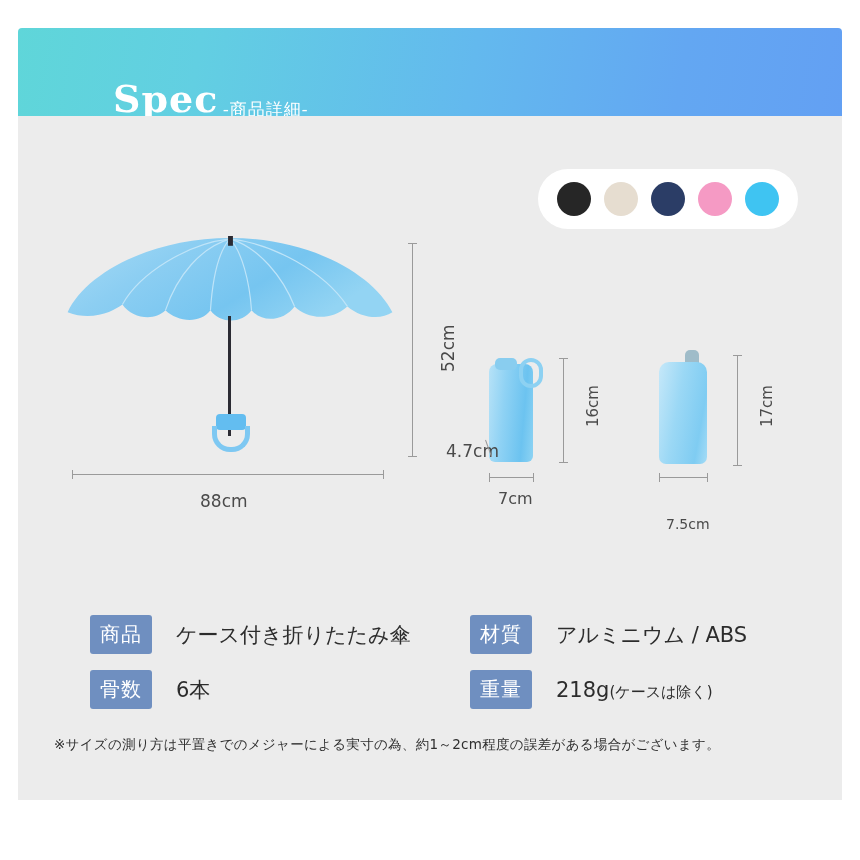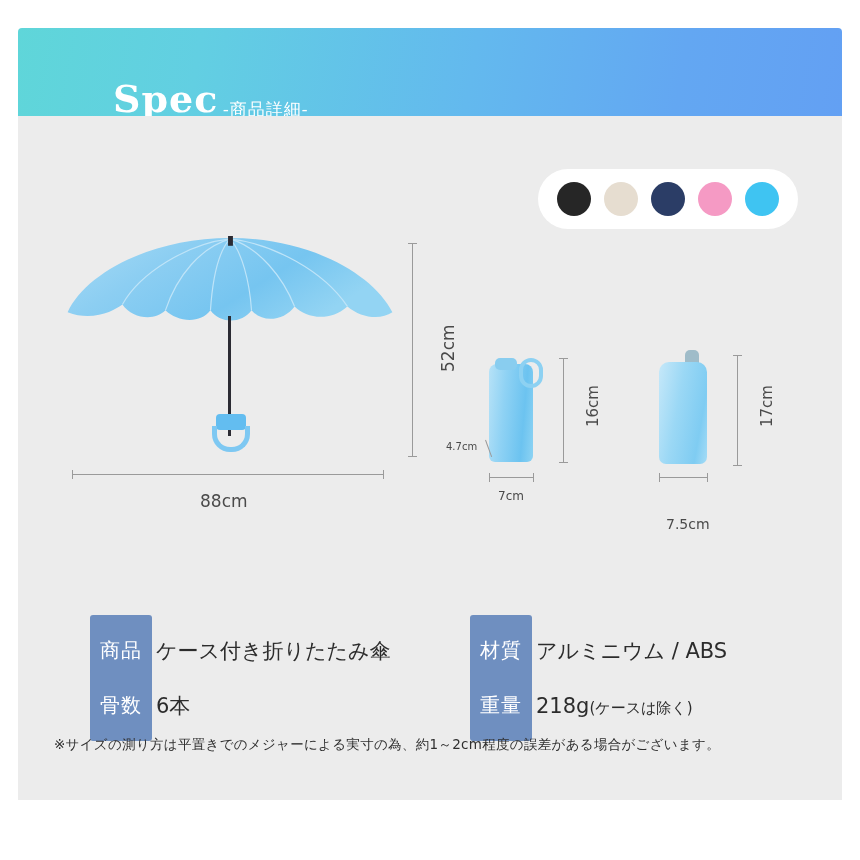--- a/index.html
+++ b/index.html
@@ -94,24 +94,24 @@
   .pouch-tab{
     position:absolute;left:26px;top:2px;width:14px;height:22px;
     background:#9fbcc9;border-radius:5px;
   }
 
   
   .spec-row{position:absolute;display:flex;align-items:center;}
   .spec-key{
     background:#6f8fc0;color:#ffffff;
     font-family:"DejaVu Sans", sans-serif;font-size:20px;
-    padding:22px 10px;border-radius:3px;letter-spacing:1px;
+    padding:6px 10px;border-radius:3px;letter-spacing:1px;
   }
   .spec-val{
-    margin-left:4px;color:#2c2c2c;
+    margin-left:24px;color:#2c2c2c;
     font-family:"DejaVu Sans", sans-serif;font-size:21px;
   }
   .spec-val .small{font-size:15px;}
 
   
   .note{
     position:absolute;left:54px;top:736px;width:760px;
     font-family:"DejaVu Sans", sans-serif;font-size:13.5px;color:#2f2f2f;
     letter-spacing:0.3px;
   }
@@ -182,23 +182,23 @@
   </div>
 
   <div class="dim-line-v" style="left:563px;top:358px;height:104px;"></div>
   <div class="cap-v" style="left:559px;top:358px;"></div>
   <div class="cap-v" style="left:559px;top:462px;"></div>
   <div class="dim-label rot" style="left:584px;top:427px;font-size:15px;">16cm</div>
 
   <div class="dim-line-h" style="left:489px;top:477px;width:44px;"></div>
   <div class="cap-h" style="left:489px;top:473px;"></div>
   <div class="cap-h" style="left:533px;top:473px;"></div>
-  <div class="dim-label" style="left:498px;top:489px;font-size:12px;">7cm</div>
-
-  <div class="dim-label" style="left:446px;top:441px;font-size:10px;">4.7cm</div>
+  <div class="dim-label" style="left:498px;top:489px;font-size:16px;">7cm</div>
+
+  <div class="dim-label" style="left:446px;top:441px;font-size:17px;">4.7cm</div>
   <div style="position:absolute;left:485px;top:440px;width:1px;height:18px;background:#9a9a9a;transform:rotate(-20deg);transform-origin:top;"></div>
 
   <div class="pouch">
     <div class="pouch-tab"></div>
     <div class="pouch-body"></div>
   </div>
 
   <div class="dim-line-v" style="left:737px;top:355px;height:110px;"></div>
   <div class="cap-v" style="left:733px;top:355px;"></div>
   <div class="cap-v" style="left:733px;top:465px;"></div>

